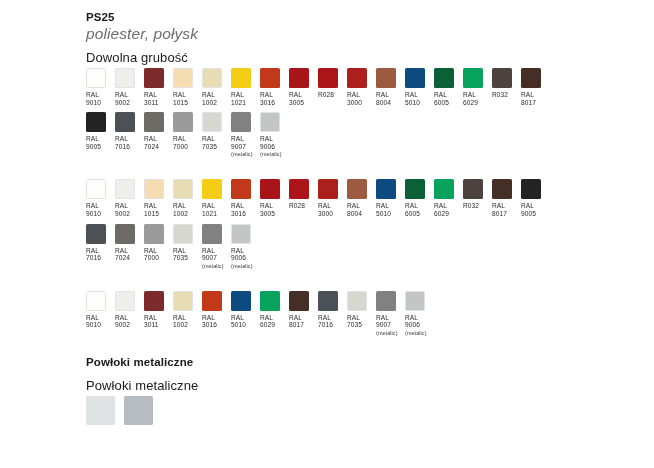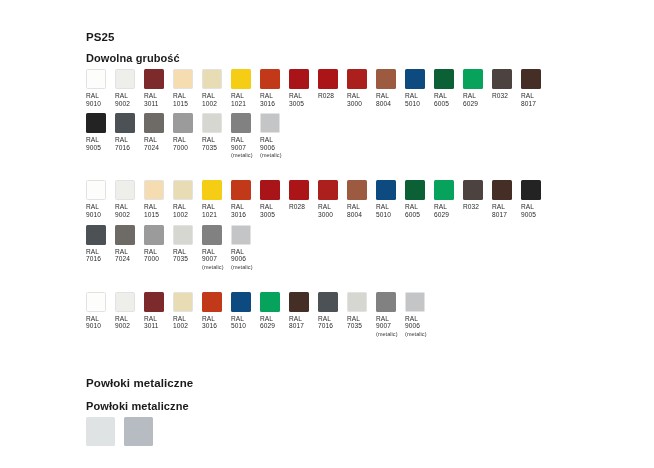--- a/index.html
+++ b/index.html
@@ -24,34 +24,33 @@
   }
 
   
   .block-title {
     margin-left: 86px;
     font-size: 11.5px;
     font-weight: bold;
     letter-spacing: 0.1px;
     color: #1a1a1a;
     line-height: 14px;
-    margin-top: 20px;
   }
   .block-subtitle {
     margin-left: 86px;
     font-size: 15.5px;
     font-style: italic;
     color: #6d6d6d;
     line-height: 19px;
     letter-spacing: 0.1px;
   }
   .section-title {
     margin-left: 86px;
-    font-size: 11px;
-    font-weight: bold;
+    font-size: 13px;
+    font-weight: normal;
     color: #1a1a1a;
     line-height: 11px;
     letter-spacing: 0.1px;
   }
 
   
   .swatch-row {
     margin-left: 86px;
     display: flex;
     flex-direction: row;
@@ -115,20 +114,21 @@
     box-sizing: border-box;
   }
 </style>
 </head>
 <body>
 
 <div class="page">
 
   <div>
     <div class="block-title">PS25</div>
+    <div class="block-subtitle">poliester, połysk</div>
   </div>
 
   <div style="height:9px"></div>
 
   <div id="sections-host">
       <div class="section-title">Dowolna grubość</div>
       <div class="gap-title-row"></div>
       <div class="swatch-row">
         <div class="swatch-cell">
           <div class="swatch-chip light-edge" style="background: rgb(253, 253, 251);"></div>

